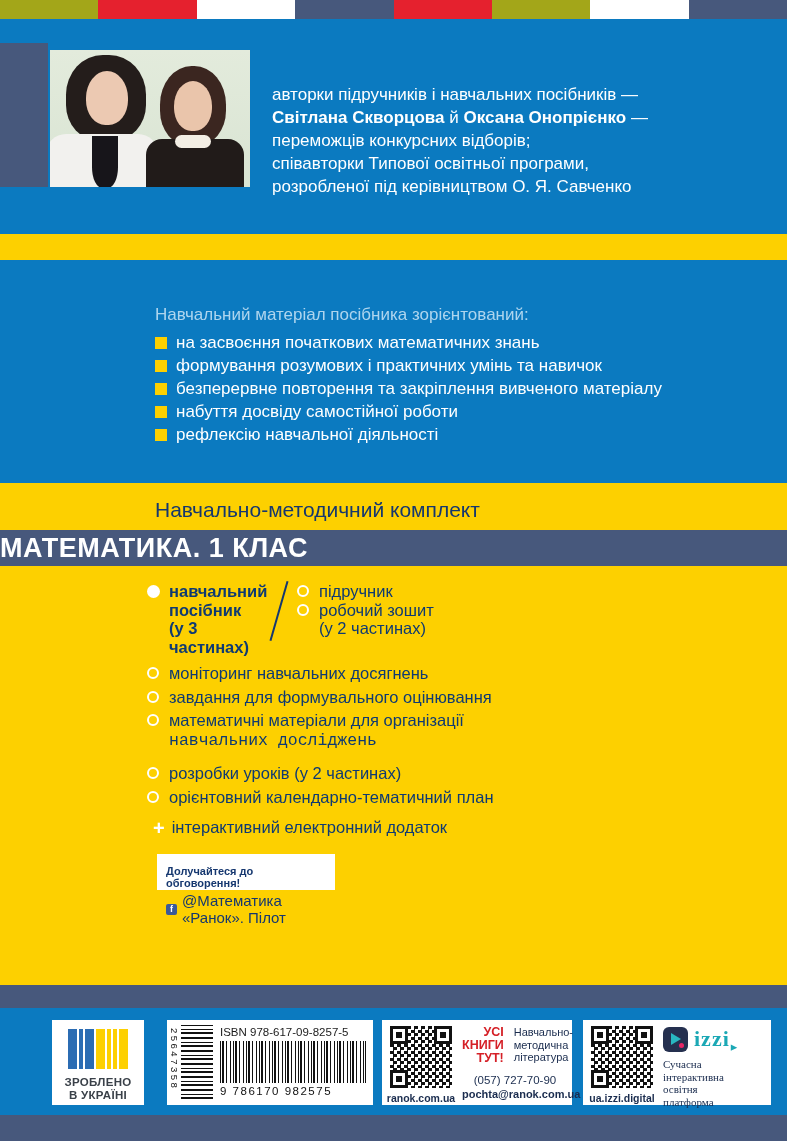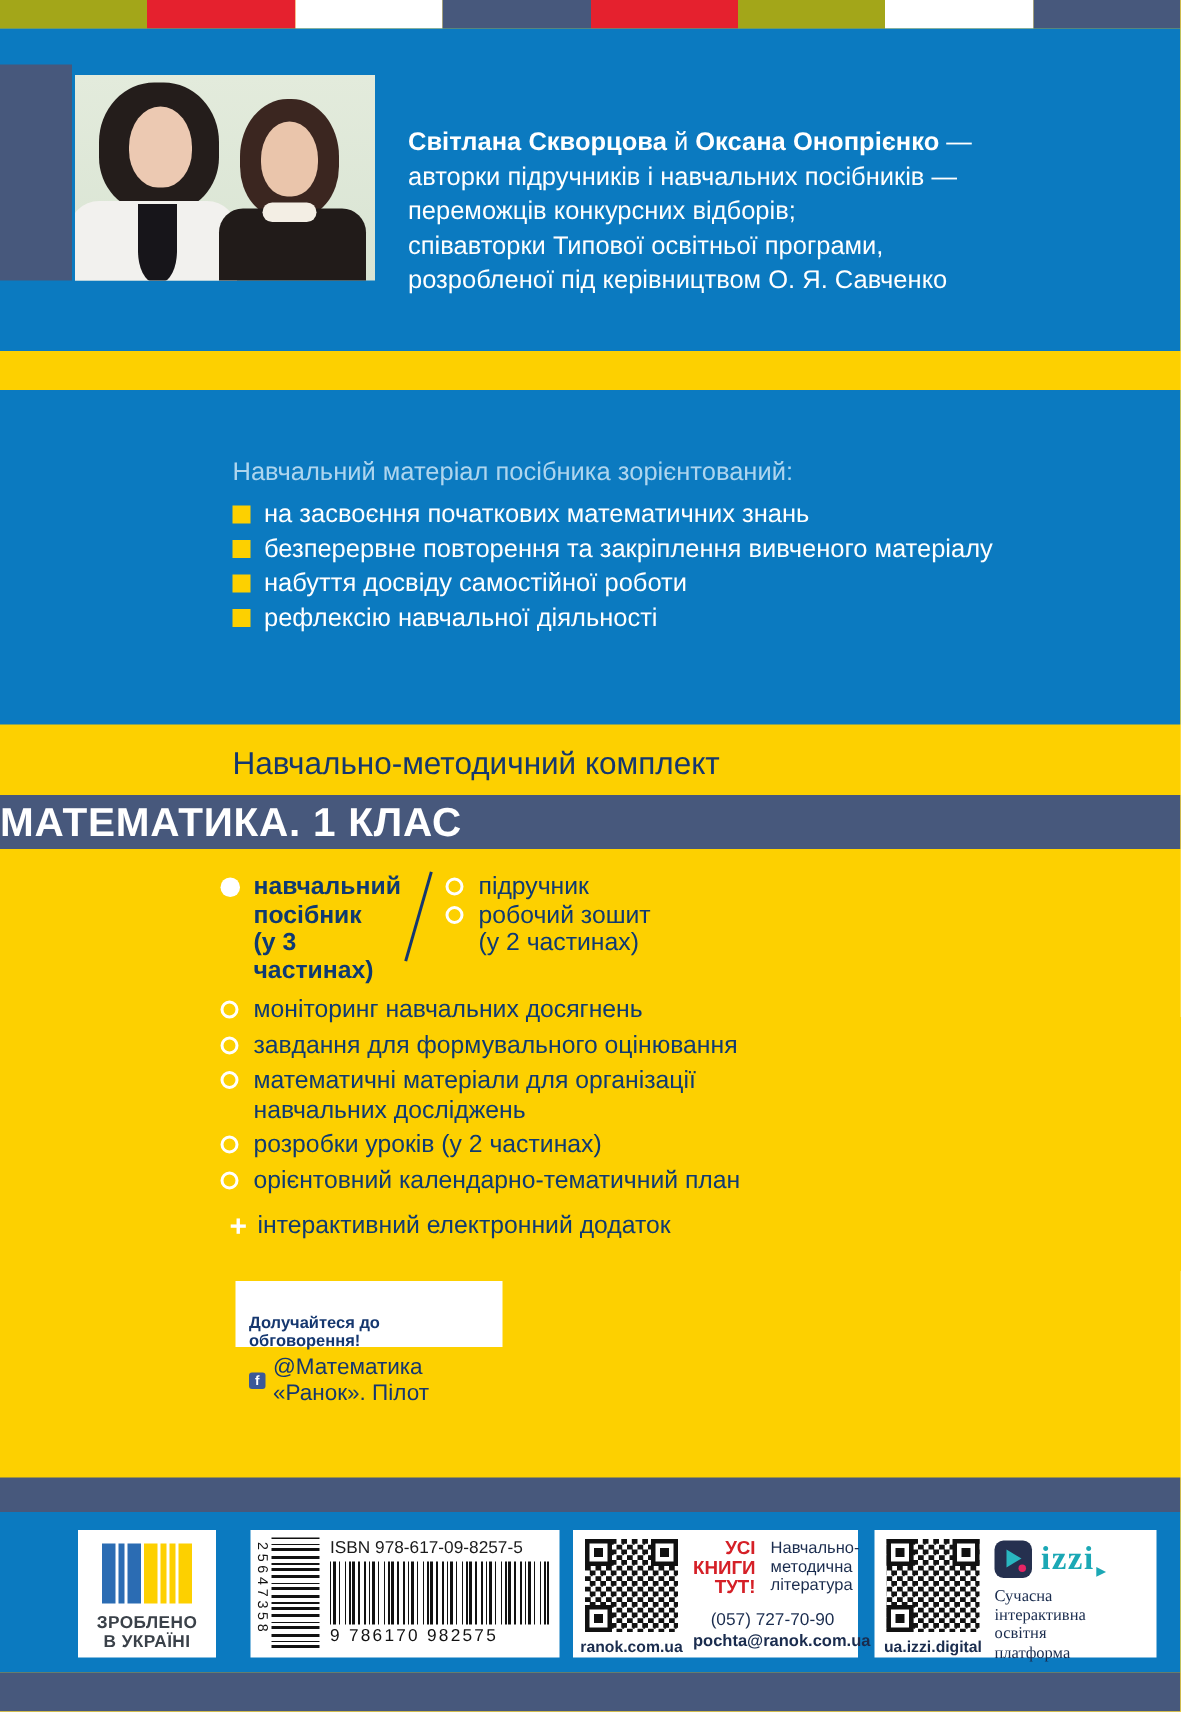--- a/index.html
+++ b/index.html
@@ -53,27 +53,27 @@
   .kit-slash { position:relative; width:36px; }
   .kit-slash::before { content:""; position:absolute; left:17px; top:-2px; width:2px; height:62px;
                        background:#15376f; transform:rotate(16deg); }
   .ringcol { width:22px; padding-top:3px; }
   .ring { display:block; width:12px; height:12px; border-radius:50%; border:2.5px solid #ffffff; }
   .kit-row { display:flex; line-height:18.5px; }
   .kit-row .lbl { line-height:18.5px; }
   .kit-note { padding-left:22px; line-height:18.5px; }
   .kit-list { margin-top:8px; }
   .kit-list .kit-row { margin-bottom:5px; line-height:17.5px; }
-  .kit-cont { padding-left:22px; line-height:17.5px; margin-top:-3px; margin-bottom:5px; }
+  .kit-cont { padding-left:22px; line-height:17.5px; margin-top:-3px; margin-bottom:15px;font-family:Liberation Mono, monospace; }
   .kit-plus { margin-top:12px; display:flex; align-items:center; padding-left:6px; }
   .kit-plus .plus { color:#ffffff; font-weight:bold; font-size:20px; margin-right:7px; line-height:18px; }
 
   
   .fb-box { position:absolute; top:854px; left:157px; width:178px; height:36px; background:#ffffff;
-            padding:22px 9px; }
+            padding:11px 9px; }
   .fb-title { color:#15376f; font-weight:bold; font-size:11px; line-height:12px; }
   .fb-row { display:flex; align-items:center; margin-top:3px; }
   .fb-icon { width:11px; height:11px; background:#3b5998; border-radius:2px; color:#ffffff;
              font-weight:bold; font-size:9px; text-align:center; line-height:11px; margin-right:5px; flex:none; }
   .fb-handle { color:#15376f; font-size:15px; }
 
   
   .band-slate { position:absolute; left:0; width:100%; background:#47587c; }
   .band-slate.top { top:985px; height:23px; }
   .band-slate.bottom { top:1115px; height:26px; }
@@ -161,35 +161,39 @@
       <div class="w1-hair"></div>
       <div class="w1-face"></div>
       <div class="w1-body"></div>
       <div class="w1-vneck"></div>
       <div class="w2-hair"></div>
       <div class="w2-face"></div>
       <div class="w2-body"></div>
       <div class="w2-beads"></div>
     </div>
     <div class="authors">
+      <div>авторки підручників і навчальних посібників —</div>
       <div><span class="b">Світлана Скворцова</span><span> й </span><span class="b">Оксана Онопрієнко</span><span> —</span></div>
-      <div>авторки підручників і навчальних посібників —</div>
       <div>переможців конкурсних відборів;</div>
       <div>співавторки Типової освітньої програми,</div>
       <div>розробленої під керівництвом О. Я. Савченко</div>
     </div>
   </div>
 
   <div class="yellow-stripe"></div>
 
   <div class="features">
     <div class="features-heading">Навчальний матеріал посібника зорієнтований:</div>
     <div class="feature-row">
       <span class="sq"></span>
       <span class="txt">на засвоєння початкових математичних знань</span>
+    </div>
+    <div class="feature-row">
+      <span class="sq"></span>
+      <span class="txt">формування розумових і практичних умінь та навичок</span>
     </div>
     <div class="feature-row">
       <span class="sq"></span>
       <span class="txt">безперервне повторення та закріплення вивченого матеріалу</span>
     </div>
     <div class="feature-row">
       <span class="sq"></span>
       <span class="txt">набуття досвіду самостійної роботи</span>
     </div>
     <div class="feature-row">

